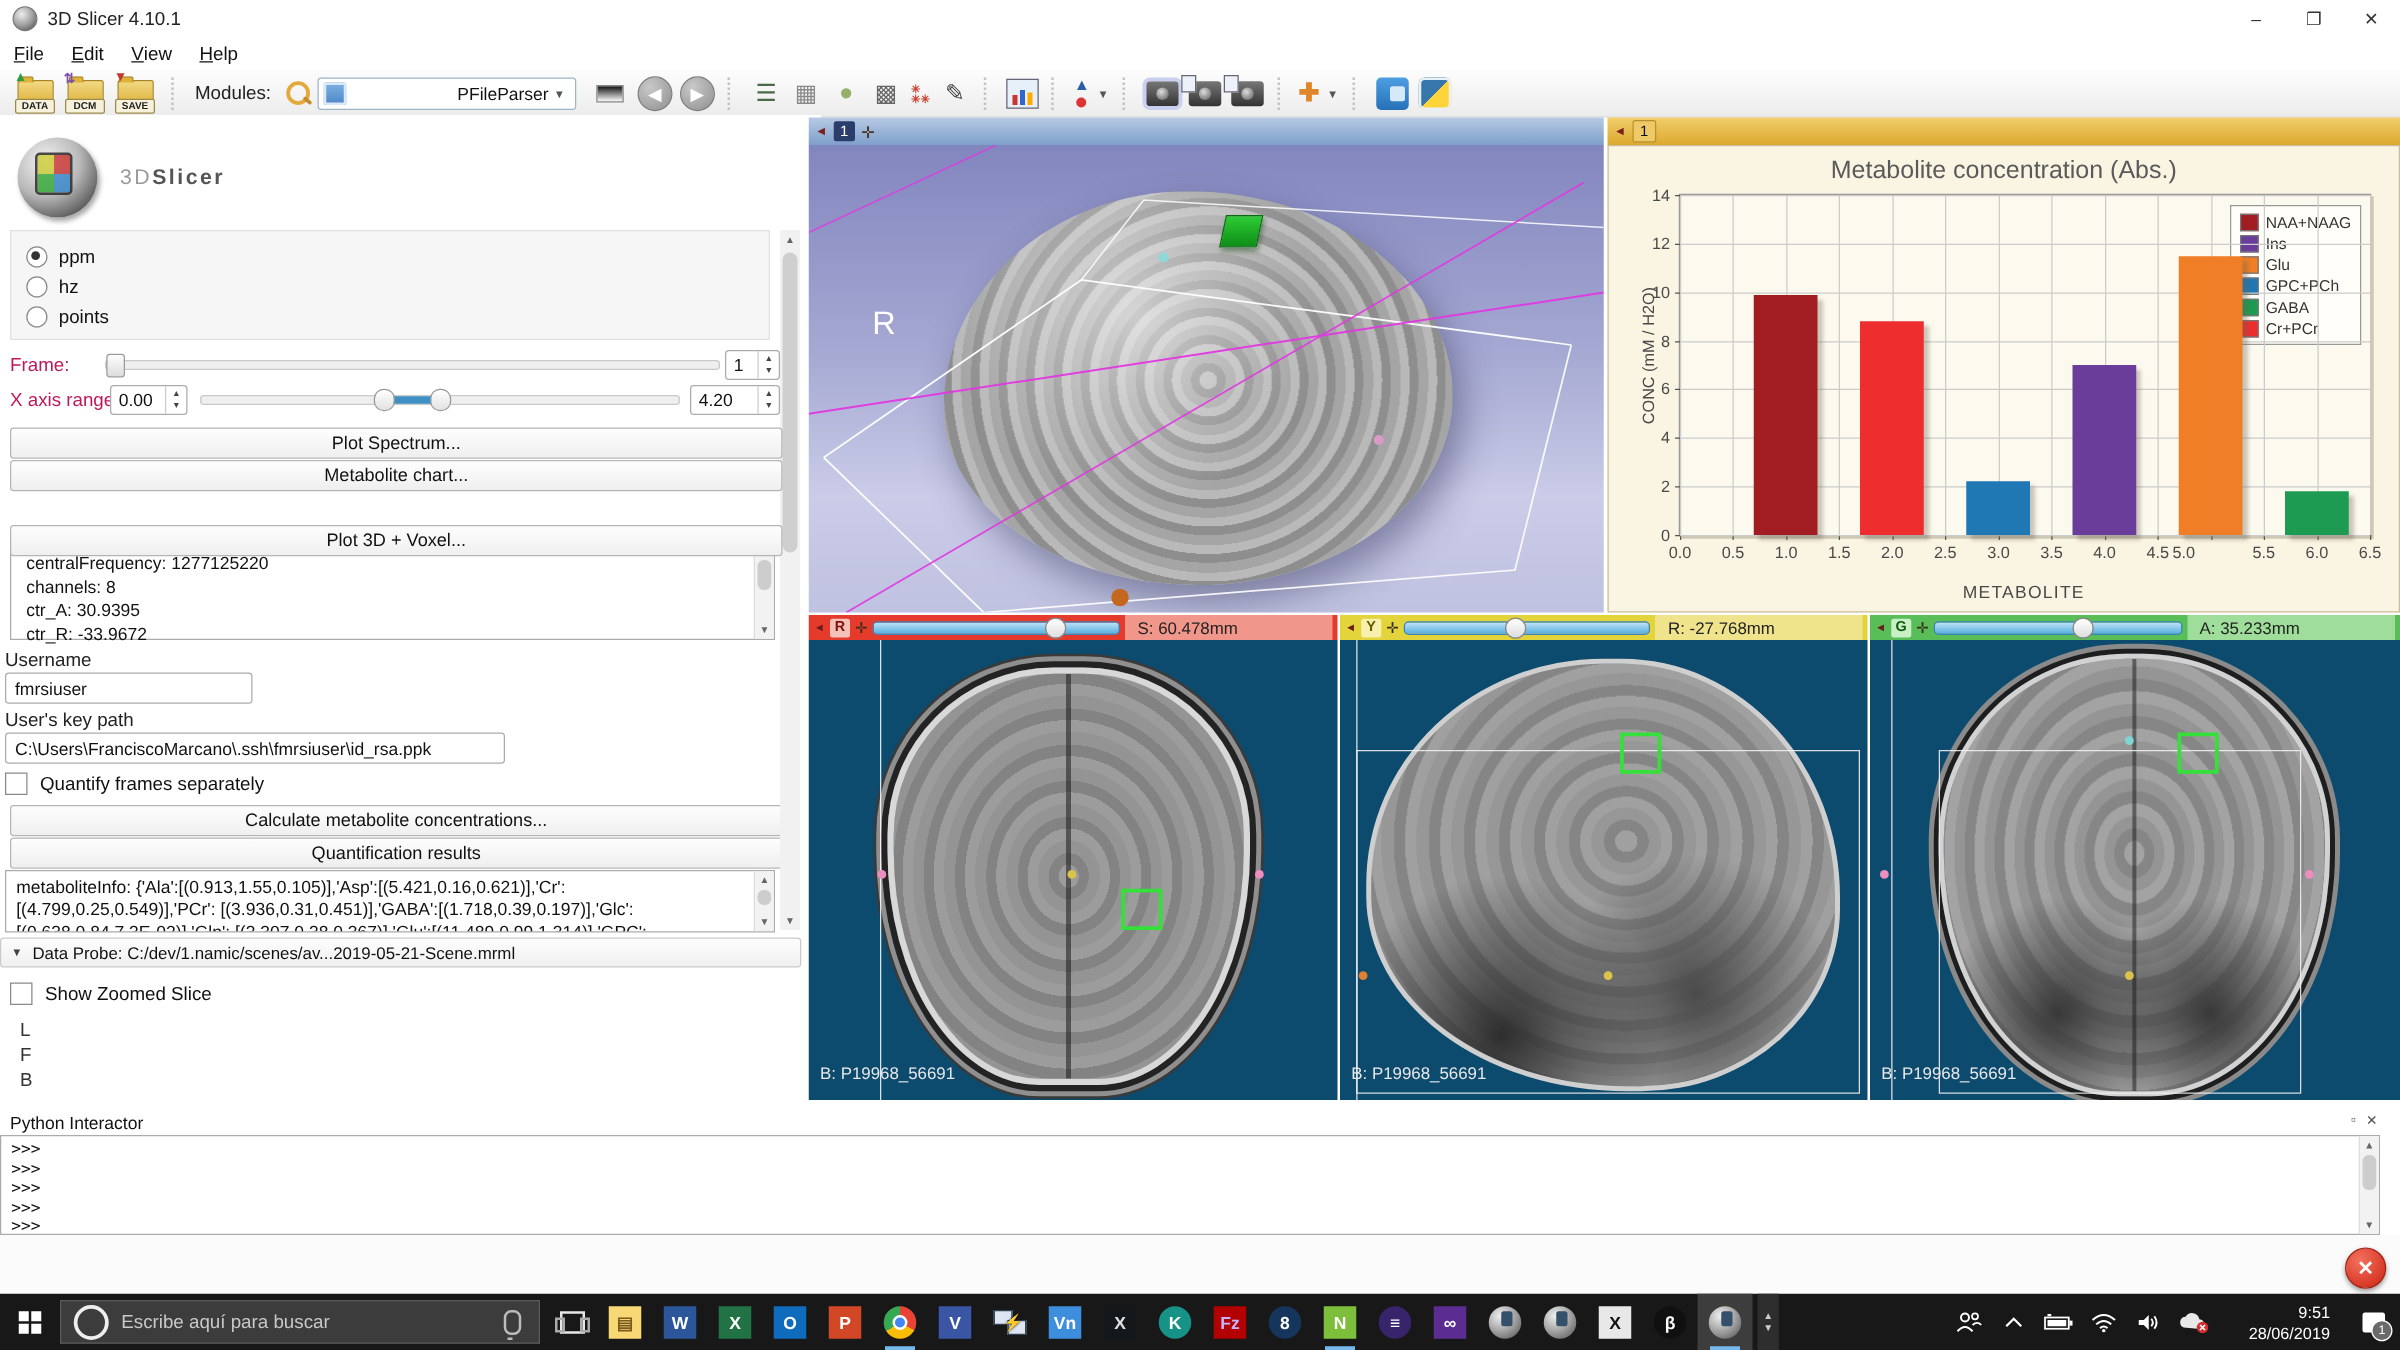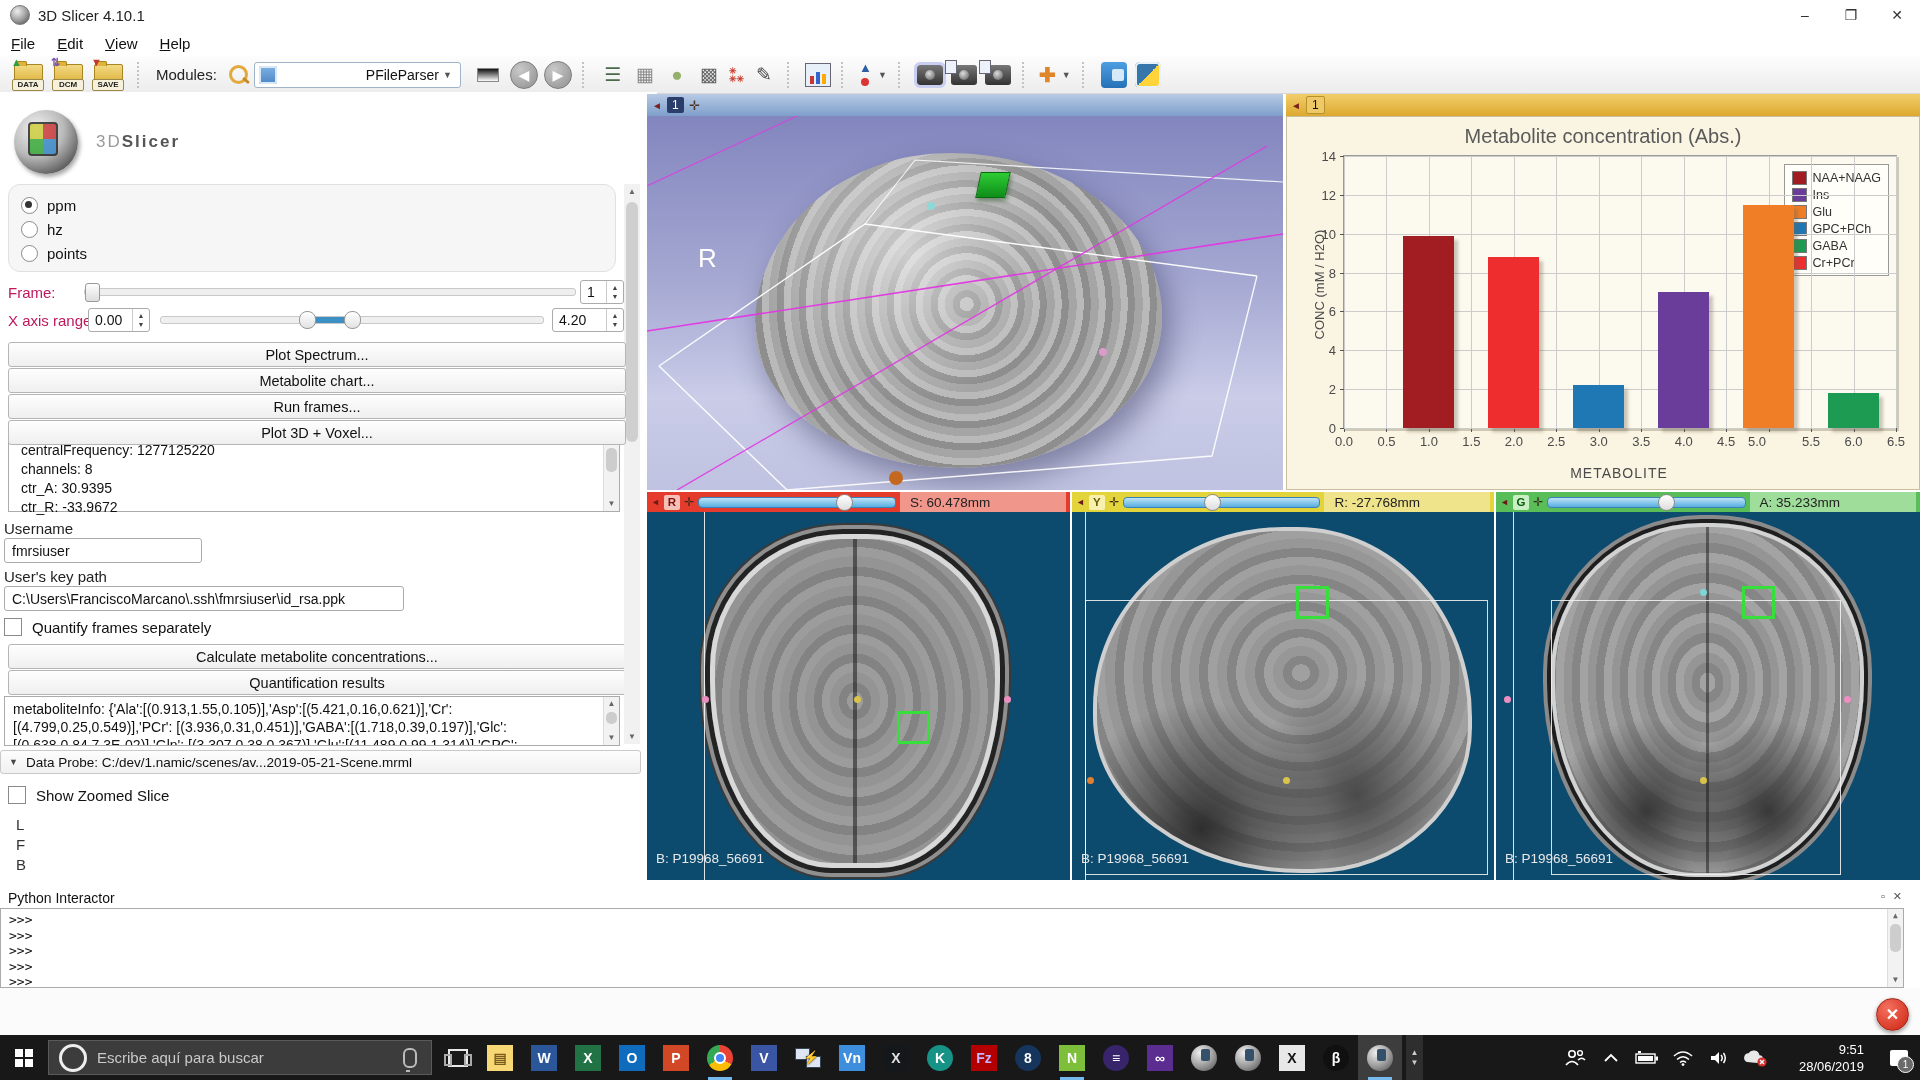--- a/index.html
+++ b/index.html
@@ -54,21 +54,21 @@
       background:linear-gradient(135deg,#3776AB 0 50%,#FFD43B 50% 100%);box-shadow:inset 0 0 0 2px #E8F0F8;}
   .crossh{color:#E0862A;font-weight:bold;font-size:20px;margin:0 2px;}
   
   #leftpanel{position:absolute;left:0;top:92px;width:641px;height:794px;background:#fff;font-size:15px;padding-left:16px;}
   #logo{position:absolute;left:14px;top:18px;width:64px;height:64px;border-radius:50%;
         background:radial-gradient(circle at 35% 30%,#f3f3f3,#b9b9b9 45%,#585858 80%,#333);box-shadow:2px 3px 4px rgba(0,0,0,.35);}
   #logo::after{content:"";position:absolute;left:14px;top:12px;width:26px;height:30px;border-radius:4px;
         background:conic-gradient(#c33 0 25%,#38c 0 50%,#3a3 0 75%,#cc3 0);opacity:.8;border:2px solid #222;}
   #logo-text{position:absolute;left:96px;top:40px;font-size:17px;letter-spacing:2px;color:#9a9a9a;}
   #logo-text b{color:#555;}
-  #unit-groupbox{position:absolute;left:8px;top:92px;width:608px;height:88px;background:#F6F6F6;border:1px solid #E0E0E0;border-radius:12px;padding:8px 12px;box-sizing:border-box;}
+  #unit-groupbox{position:absolute;left:8px;top:92px;width:608px;height:88px;background:#F6F6F6;border:1px solid #E0E0E0;border-radius:0;padding:8px 12px;box-sizing:border-box;}
   .radio-row{display:flex;align-items:center;height:24px;}
   .radio{width:15px;height:15px;border:1px solid #8a8a8a;border-radius:50%;background:#fff;margin-right:9px;position:relative;}
   .radio.sel::after{content:"";position:absolute;left:3px;top:3px;width:7px;height:7px;border-radius:50%;background:#333;}
   .flabel{position:absolute;left:8px;font-size:15px;color:#be185d;}
   .hslider{position:absolute;height:6px;background:#EFEFEF;border:1px solid #C9C9C9;border-radius:3px;}
   .hslider .hd{position:absolute;top:-6px;width:13px;height:17px;background:linear-gradient(#FDFDFD,#DDD);border:1px solid #999;border-radius:3px;}
   .hslider .fill{position:absolute;top:0;bottom:0;background:#3E8FC4;}
   .hslider .rh{position:absolute;top:-6px;width:15px;height:16px;background:linear-gradient(#FFF,#E2E2E2);border:1px solid #999;border-radius:8px;}
   .spin{position:absolute;height:24px;background:#fff;border:1px solid #ABABAB;border-radius:3px;display:flex;align-items:center;box-sizing:border-box;}
   .spin .v{flex:1;padding-left:6px;font-size:14px;}
@@ -397,21 +397,20 @@
     <div class="orient-lbl" style="top:744px">F</div>
     <div class="orient-lbl" style="top:764px">B</div>
 
     <div id="panel-scroll">
       <div class="a" style="top:0">▲</div>
         <div class="thumb"></div>
         <div class="a" style="bottom:0">▼</div>
     </div>
   <div class="pbtn" style="top: 250px;">Plot Spectrum...</div>
       <div class="pbtn" style="top: 276px;">Metabolite chart...</div>
-      <div class="pbtn" style="top: 302px;">Run frames...</div>
       <div class="pbtn" style="top: 328px;">Plot 3D + Voxel...</div>
     </div>
 
   <div id="view3d">
     <div class="vhead">
       <span class="pin">◄</span>
       <span class="badge">1</span>
       <span class="ch">✛</span>
     </div>
     <div id="v3body">
@@ -494,21 +493,21 @@
           <div class="gl" style="left: 297.231px; top: 0px; width: 1px; height: 272px;"></div>
           <div class="xtick" style="left: 297.231px;">3.5</div>
           <div class="tm" style="left: 297.231px; top: 272px; width: 1px; height: 4px;"></div>
           <div class="gl" style="left: 339.692px; top: 0px; width: 1px; height: 272px;"></div>
           <div class="xtick" style="left: 339.692px;">4.0</div>
           <div class="tm" style="left: 339.692px; top: 272px; width: 1px; height: 4px;"></div>
           <div class="gl" style="left: 382.154px; top: 0px; width: 1px; height: 272px;"></div>
           <div class="xtick" style="left: 382.154px;">4.5</div>
           <div class="tm" style="left: 382.154px; top: 272px; width: 1px; height: 4px;"></div>
           <div class="gl" style="left: 424.615px; top: 0px; width: 1px; height: 272px;"></div>
-          <div class="xtick" style="left: 413px;">5.0</div>
+          <div class="xtick" style="left: 403px;">5.0</div>
           <div class="tm" style="left: 424.615px; top: 272px; width: 1px; height: 4px;"></div>
           <div class="gl" style="left: 467.077px; top: 0px; width: 1px; height: 272px;"></div>
           <div class="xtick" style="left: 467.077px;">5.5</div>
           <div class="tm" style="left: 467.077px; top: 272px; width: 1px; height: 4px;"></div>
           <div class="gl" style="left: 509.538px; top: 0px; width: 1px; height: 272px;"></div>
           <div class="xtick" style="left: 509.538px;">6.0</div>
           <div class="tm" style="left: 509.538px; top: 272px; width: 1px; height: 4px;"></div>
           <div class="gl" style="left: 552px; top: 0px; width: 1px; height: 272px;"></div>
           <div class="xtick" style="left: 552px;">6.5</div>
           <div class="tm" style="left: 552px; top: 272px; width: 1px; height: 4px;"></div>

